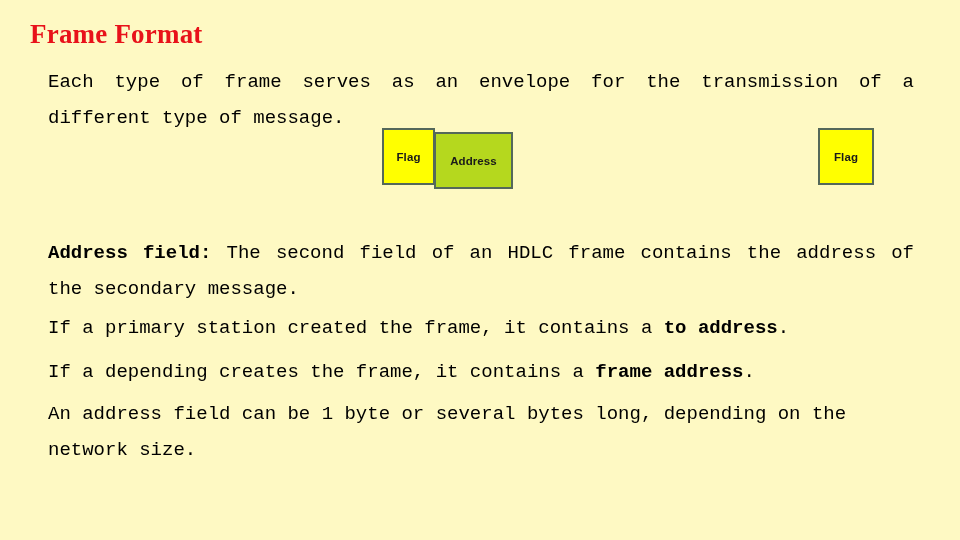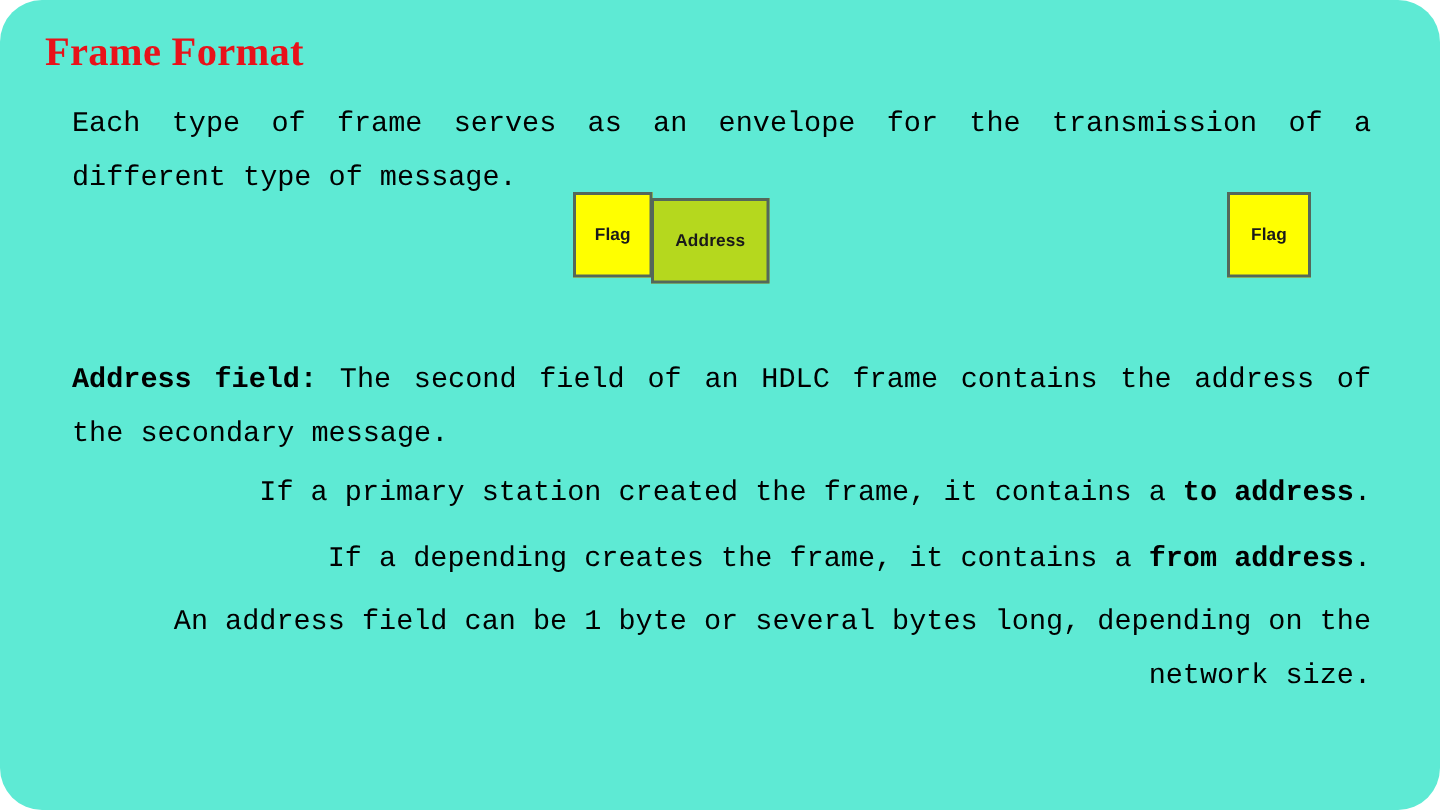--- a/index.html
+++ b/index.html
@@ -13,22 +13,21 @@
     font-family: "Liberation Serif", serif;
     color: #000000;
     overflow: hidden;
     position: relative;
   }
 
   .slide {
     position: relative;
     width: 960px;
     height: 540px;
-    background: #5eead4;
-    border-radius: 28px;
+    background: #fef9c3;
   }
 
   .slide-title {
     position: absolute;
     left: 30px;
     top: 20px;
     font-family: "Liberation Serif", serif;
     font-weight: bold;
     font-size: 27px;
     line-height: 1.1;
@@ -46,21 +45,21 @@
   .para {
     font-family: Liberation Mono, monospace;
     font-size: 19px;
     line-height: 1.92;
     color: #000000;
     text-align: justify;
     margin: 0;
   }
 
   .para.nojustify {
-    text-align: right;
+    text-align: left;
   }
 
   .para b {
     font-weight: bold;
   }
 
   #intro-para {
     top: 64px;
   }
 
@@ -151,17 +150,17 @@
     <div class="frame-cell" id="frame-cell-flag-end">
         <span>Flag</span>
       </div>
 
   </div>
 
   <p class="para body-block" id="address-field-para"><b>Address field:</b><span> The second field of an HDLC frame contains the address of the secondary message.</span></p>
 
   <p class="para body-block nojustify" id="primary-para"><span>If a primary station created the frame, it contains a </span><b>to address</b><span>.</span></p>
 
-  <p class="para body-block nojustify" id="secondary-para"><span>If a depending creates the frame, it contains a </span><b>from address</b><span>.</span></p>
+  <p class="para body-block nojustify" id="secondary-para"><span>If a depending creates the frame, it contains a </span><b>frame address</b><span>.</span></p>
 
   <p class="para body-block nojustify" id="length-para"><span>An address field can be 1 byte or several bytes long, depending on the network size.</span></p>
 
 </div>
 
 </body></html>

